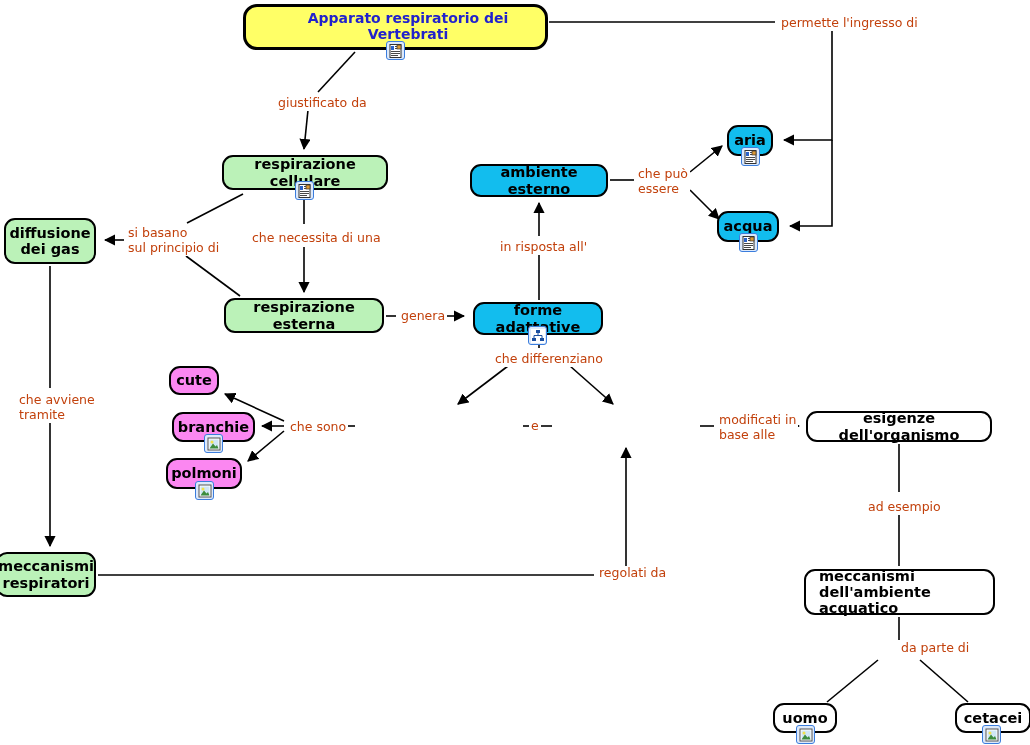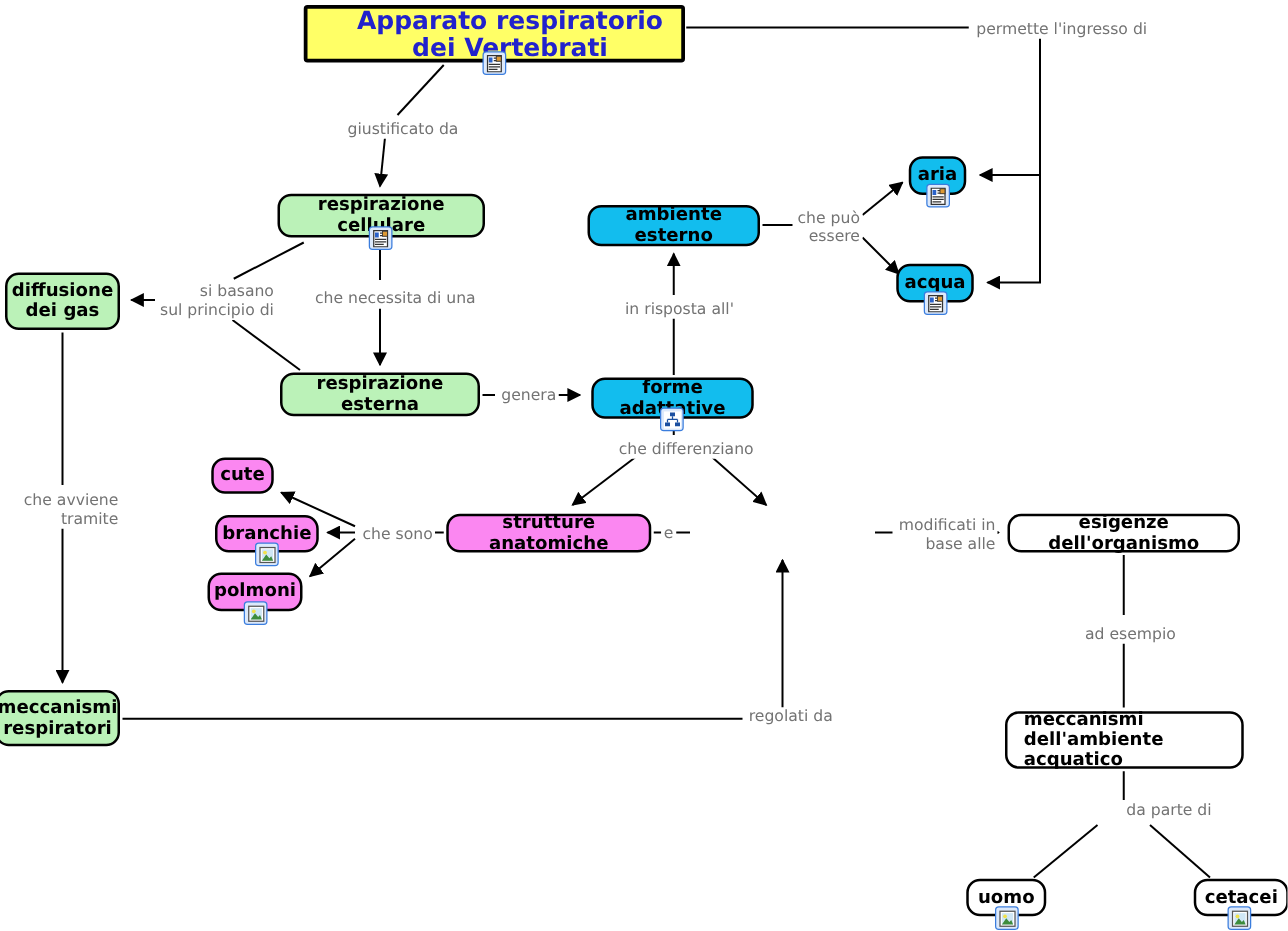--- a/index.html
+++ b/index.html
@@ -10,37 +10,37 @@
   
   #edges{position:absolute;left:0;top:0;width:1030px;height:745px;}
 
   
   .node{position:absolute;box-sizing:border-box;
         border:2.5px solid #000;border-radius:11px;
         display:flex;align-items:center;justify-content:center;
         text-align:center;font-weight:bold;font-size:14.5px;
         color:#000;line-height:1.12;padding:3px 11px;
         background:#ffffff;}
-  .node.c-yellow{background:#ffff66;color:#2222cc;font-size:20px;border-radius:3px;border-width:3px;padding-left:36px;}
+  .node.c-yellow{background:#ffff66;color:#2222cc;font-size:14px;border-radius:14px;border-width:3px;padding-left:36px;}
   .node.c-green {background:#bbf2b8;}
   .node.c-cyan  {background:#12bdee;}
   .node.c-pink  {background:#fb87f1;}
   .node.c-white {background:#ffffff;}
 
   
   .badge{position:absolute;width:19px;height:19px;
          border:1.5px solid #3b7ddd;border-radius:3px;
          background:#dce9fb;box-sizing:border-box;
          display:flex;align-items:center;justify-content:center;
          overflow:hidden;}
   .badge svg{display:block;}
 
   
-  .elabel{position:absolute;font-size:12.5px;color:#737373;
-          font-weight:normal;text-align:right;line-height:1.18;
+  .elabel{position:absolute;font-size:12.5px;color:#c2410c;
+          font-weight:normal;text-align:left;line-height:1.18;
           background:#fff;white-space:nowrap;padding:0 2px;}
 </style>
 </head>
 <body>
 
 <div id="canvas">
 
   <svg id="edges" viewBox="0 0 1030 745" xmlns="http://www.w3.org/2000/svg">
     <defs>
       <marker id="ah" viewBox="0 0 10 10" refX="9" refY="5" markerWidth="7" markerHeight="7" orient="auto-start-reverse">
@@ -229,23 +229,20 @@
   </div>
   <div class="badge" style="left:195px;top:481px;">
     <svg width="14" height="14" viewBox="0 0 14 14">
         <rect x="1" y="1" width="12" height="12" fill="#fff" stroke="#555" stroke-width="1"></rect>
         <rect x="2.5" y="2.5" width="9" height="9" fill="#cfe6f5"></rect>
         <circle cx="5" cy="5" r="1.5" fill="#f2e14a"></circle>
         <path d="M 2.5 11.5 L 6 6.5 L 8.5 9.5 L 10 8 L 11.5 11.5 Z" fill="#3d8c3d"></path>
       </svg>
   </div>
 
-  <div class="node c-pink" style="left:357px;top:411px;width:164px;height:31px;">
-    <span>strutture anatomiche</span>
-  </div>
 
 
   <div class="node c-white" style="left:806px;top:411px;width:186px;height:31px;">
     <span>esigenze dell'organismo</span>
   </div>
 
   <div class="node c-green" style="left:-4px;top:552px;width:100px;height:45px;">
     <span style="white-space:pre-line;">meccanismi
 respiratori</span>
   </div>

